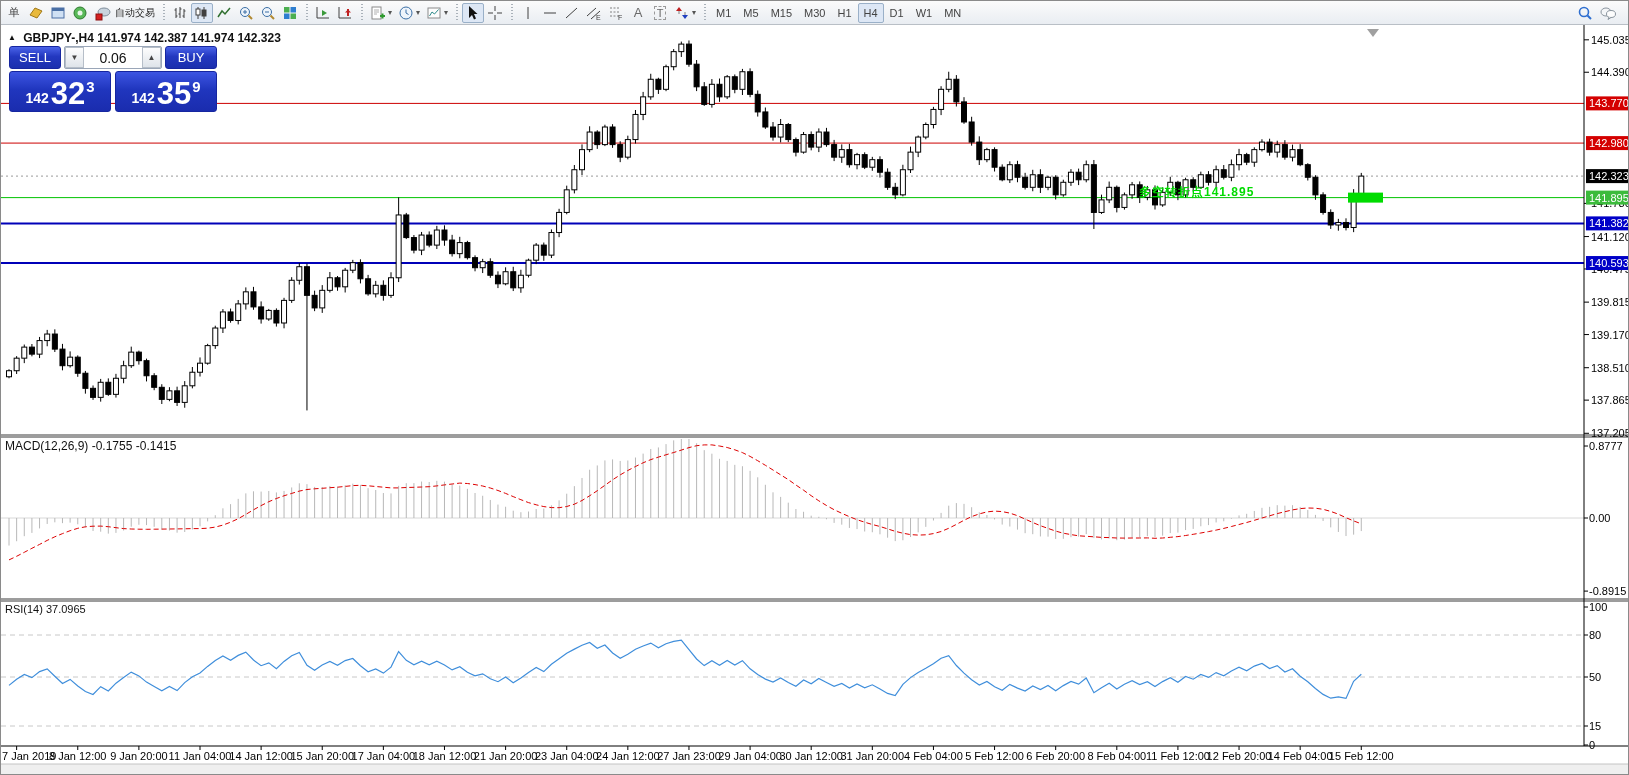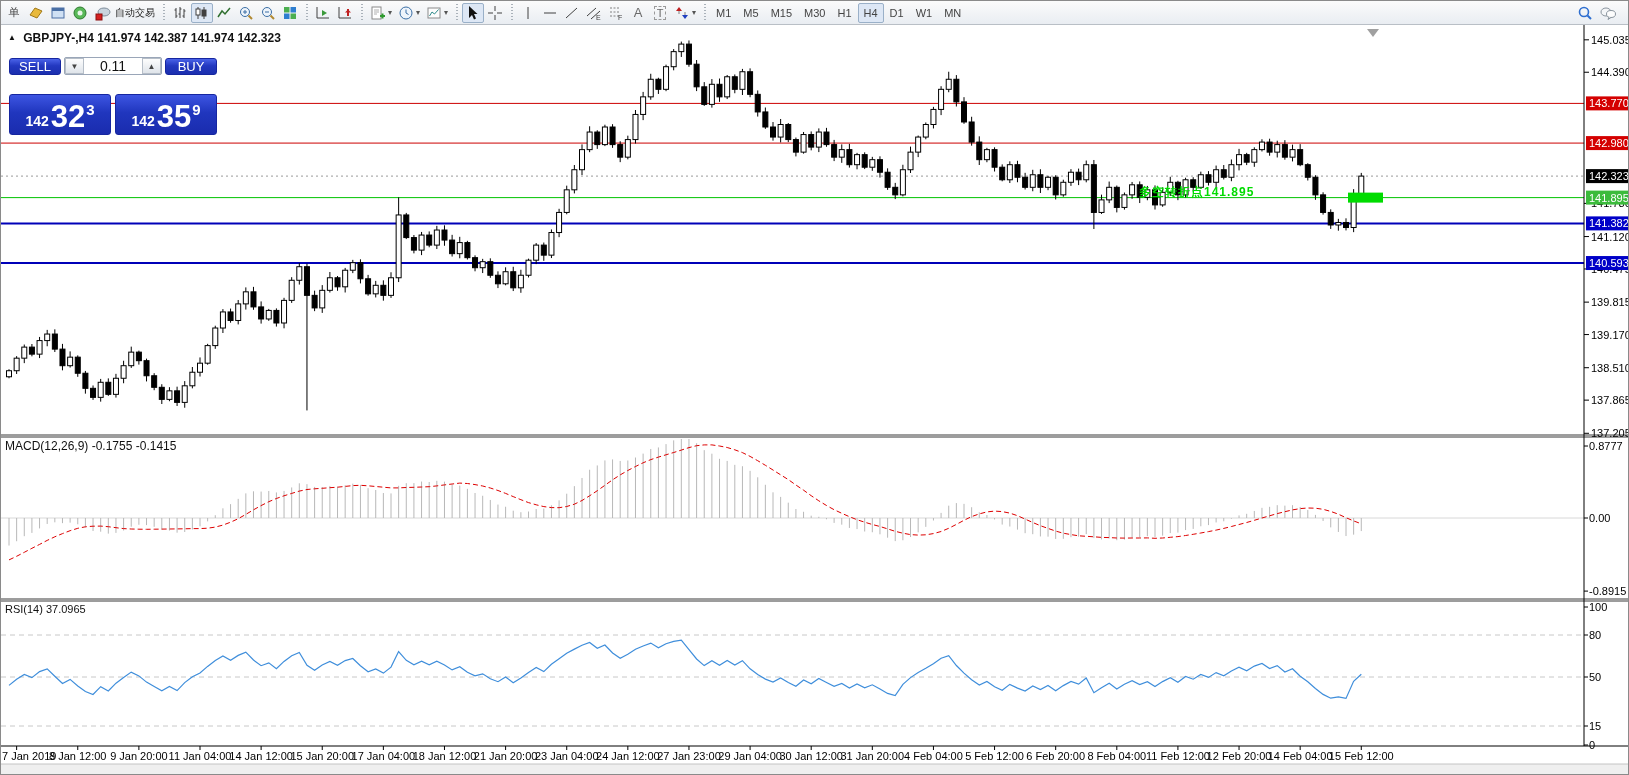--- a/index.html
+++ b/index.html
@@ -21,28 +21,28 @@
   .tf{font-size:11px;color:#444;padding:0 5px;}
   #tb-right{margin-left:auto;display:flex;align-items:center;margin-right:6px;}
   
   #chart-area{position:absolute;left:0;top:24px;width:1629px;height:751px;background:#fff;}
   #chart-svg{position:absolute;left:0;top:0;width:1629px;height:775px;z-index:5;}
   .ovl{position:absolute;z-index:20;}
   #symbol-line{left:7px;top:30px;font-size:12px;font-weight:bold;color:#111;}
   #symbol-line .tri{font-size:8px;vertical-align:2px;margin-right:4px;}
   
   #trade-panel{left:8px;top:45px;width:208px;z-index:25;}
-  #tp-row1{display:flex;height:40px;align-items:center;}
+  #tp-row1{display:flex;height:23px;}
   .tp-btn{background:linear-gradient(#4a63e8,#2338c0 45%,#1b2fae);color:#fff;font-size:13px;
      border:1px solid #1626a0;border-radius:3px;display:flex;align-items:center;justify-content:center;width:50px;}
   #tp-vol{display:flex;flex:1;margin:0 3px;border:1px solid #9aa6b8;border-radius:2px;background:#fff;}
   .vol-arrow{width:17px;background:linear-gradient(#fdfdfd,#dfe4ea);border:1px solid #b6bec8;
      font-size:8px;color:#444;display:flex;align-items:center;justify-content:center;}
   #vol-value{flex:1;display:flex;align-items:center;justify-content:center;font-size:14px;color:#111;}
-  #tp-row2{display:flex;height:41px;margin-top:8px;}
+  #tp-row2{display:flex;height:41px;margin-top:2px;}
   .tp-price{background:linear-gradient(#3d55e2,#2036bE 45%,#1a2cae);color:#fff;border-radius:3px;
      flex:1;display:flex;align-items:flex-end;justify-content:center;padding-bottom:3px;border:1px solid #1626a0;}
   .tp-price + .tp-price{margin-left:4px;}
   .tp-sm{font-size:14px;font-weight:bold;line-height:1;margin-right:2px;margin-bottom:3px;}
   .tp-big{font-size:31px;font-weight:bold;line-height:0.9;}
   .tp-sup{font-size:15px;font-weight:bold;line-height:1;margin-left:1px;margin-bottom:14px;}
   #macd-label{left:4px;top:438px;font-size:12px;color:#111;}
   #rsi-label{left:4px;top:602px;font-size:11px;color:#111;}
   #annotation{left:1138px;top:183px;font-size:12px;font-weight:bold;color:#00dc00;letter-spacing:1px;}
   svg text{font-family:"Liberation Sans",sans-serif;}
@@ -911,21 +911,21 @@
     <span>141.974 142.387 141.974 142.323</span>
   </div>
 
   <div class="ovl" id="trade-panel">
     <div id="tp-row1">
       <div class="tp-btn">
           <span>SELL</span>
         </div>
       <div id="tp-vol">
         <div class="vol-arrow">▼</div>
-        <div id="vol-value">0.11</div>
+        <div id="vol-value">0.06</div>
         <div class="vol-arrow">▲</div>
       </div>
       <div class="tp-btn">
           <span>BUY</span>
         </div>
     </div>
     <div id="tp-row2">
       <div class="tp-price">
         <span class="tp-sm">142</span>
         <span class="tp-big">32</span>

